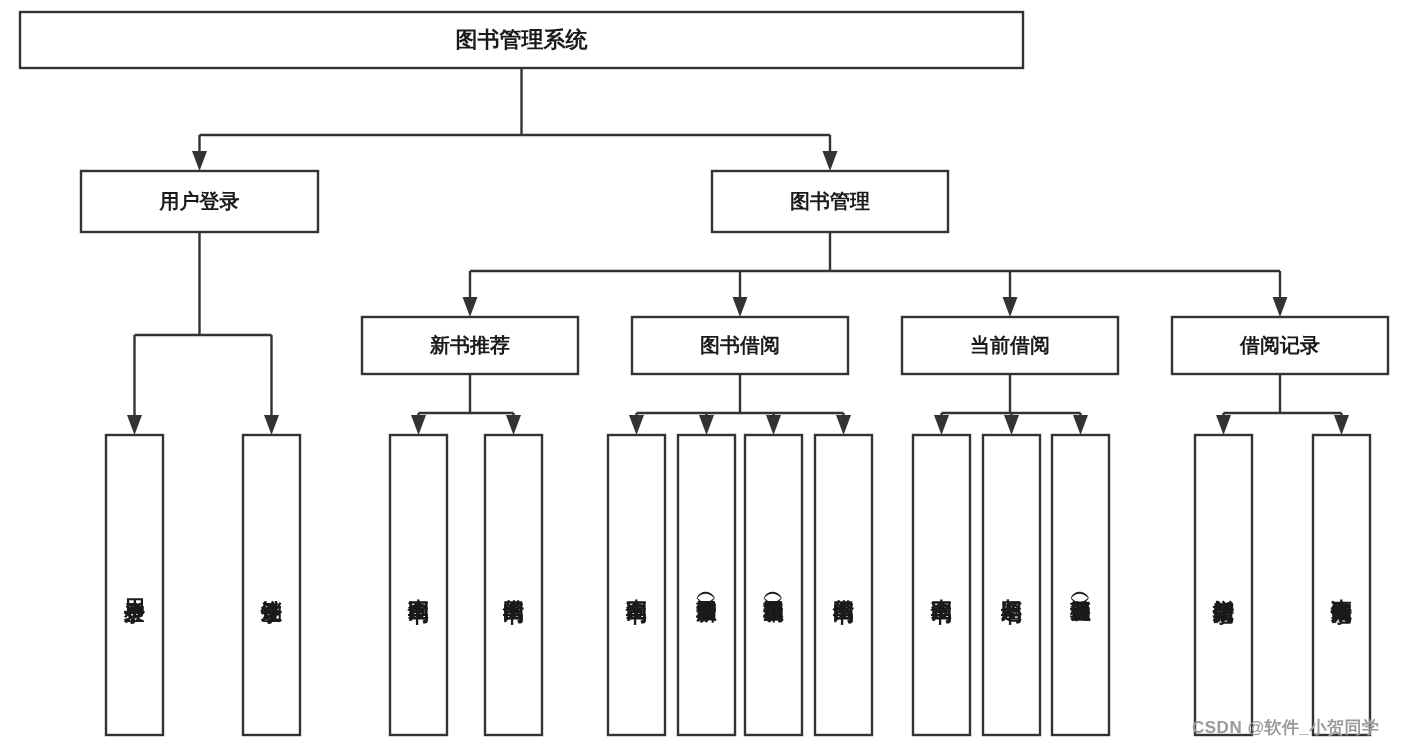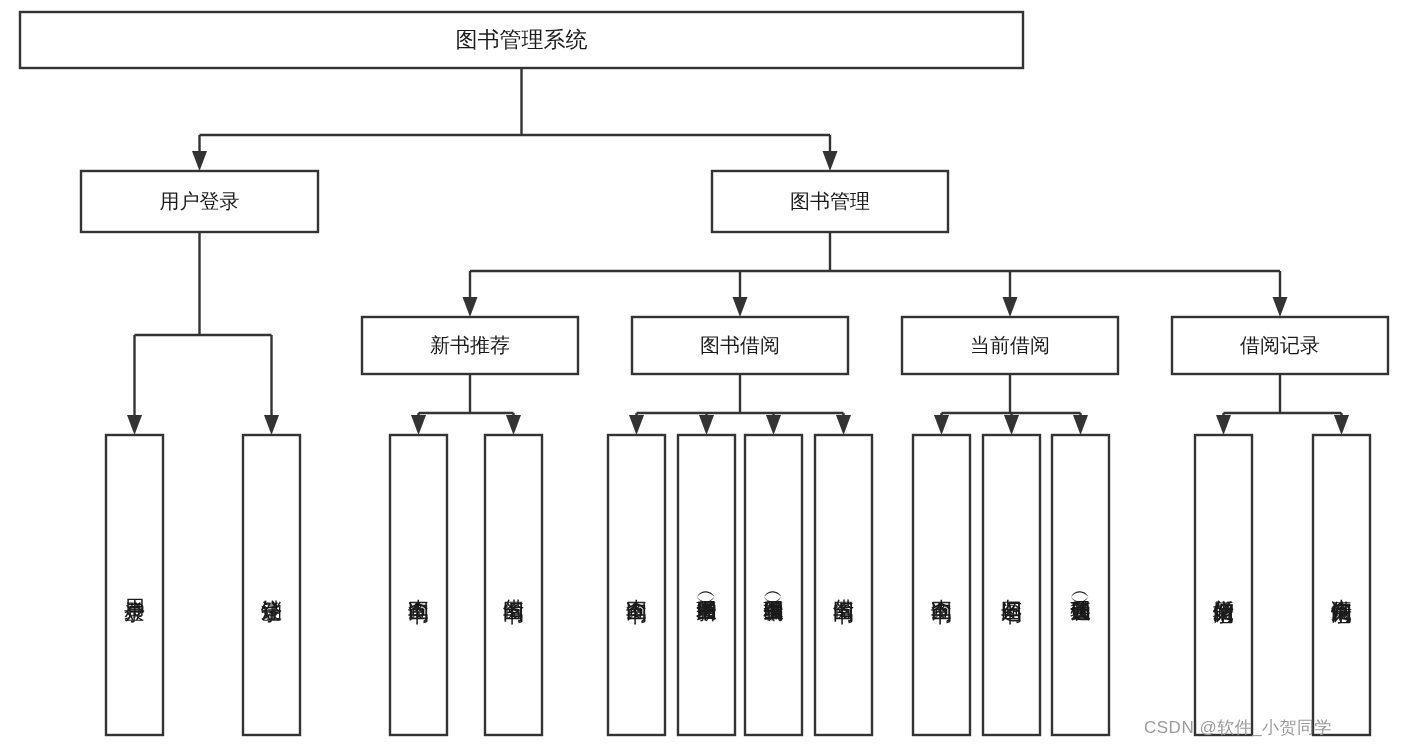--- a/index.html
+++ b/index.html
@@ -10,20 +10,21 @@
   }
   body {
     font-family: "Liberation Sans", "DejaVu Sans", sans-serif;
   }
   #diagram-root {
     position: relative;
     width: 1405px;
     height: 747px;
     background: #ffffff;
     overflow: hidden;
+    font-weight: bold;
   }
   svg.tree-canvas {
     position: absolute;
     left: 0;
     top: 0;
     width: 1405px;
     height: 747px;
     display: block;
   }
   .node-box {
@@ -178,15 +179,15 @@
       <div class="vlabel" style="left: 678px; top: 435px; width: 57px; height: 300px; font-size: 20px; letter-spacing: 0px;">新增图书（管理员）</div>
       <div class="vlabel" style="left: 745px; top: 435px; width: 57px; height: 300px; font-size: 20px; letter-spacing: 0px;">编辑图书（管理员）</div>
       <div class="vlabel" style="left: 815px; top: 435px; width: 57px; height: 300px;">借阅图书</div>
       <div class="vlabel" style="left: 913px; top: 435px; width: 57px; height: 300px;">查询图书</div>
       <div class="vlabel" style="left: 983px; top: 435px; width: 57px; height: 300px;">归还图书</div>
       <div class="vlabel" style="left: 1052px; top: 435px; width: 57px; height: 300px; font-size: 20px; letter-spacing: 0px;">确认归还（管理员）</div>
       <div class="vlabel" style="left: 1195px; top: 435px; width: 57px; height: 300px; font-size: 21px; letter-spacing: 1px;">新增借阅记录</div>
       <div class="vlabel" style="left: 1313px; top: 435px; width: 57px; height: 300px; font-size: 21px; letter-spacing: 1px;">查询借阅记录</div>
     </div>
 
-  <div class="watermark" style="left: 1144px; top: 716px;">CSDN @软件_小贺同学</div>
+  <div class="watermark" style="left: 1192px; top: 716px;">CSDN @软件_小贺同学</div>
 
 </div>
 
 </body></html>

